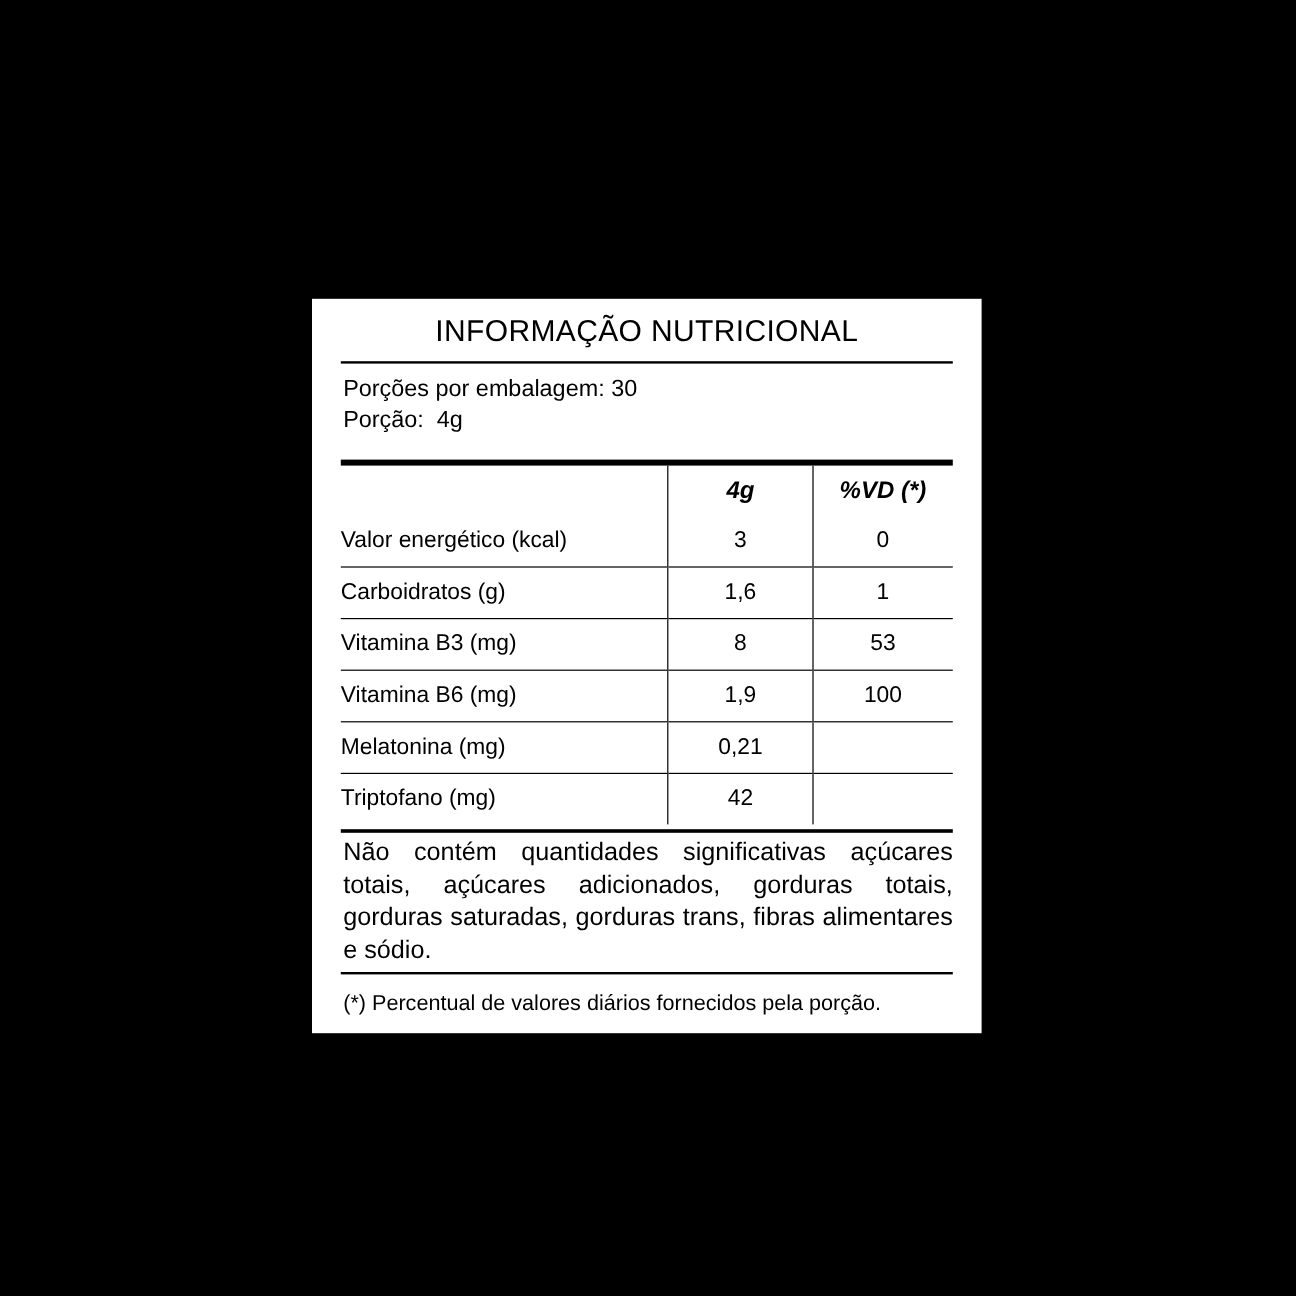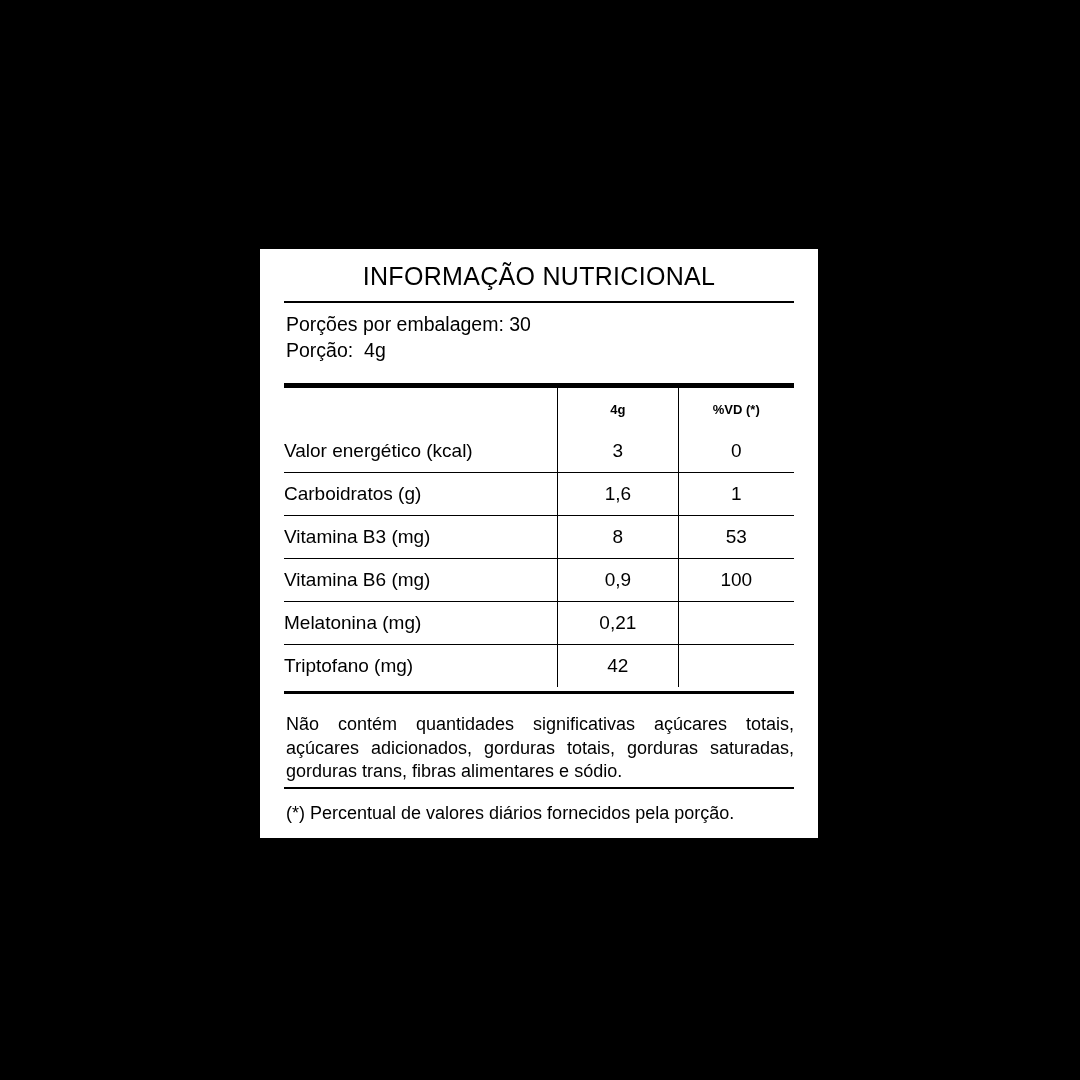--- a/index.html
+++ b/index.html
@@ -63,22 +63,23 @@
     color: #000000;
   }
   table.nut th, table.nut td {
     padding: 0;
     vertical-align: middle;
   }
 
   .hrow th {
     height: 42px;
     font-weight: bold;
-    font-size: 13px;
+    font-size: 20px;
     text-align: center;
+    font-style: italic;
   }
   .hrow th.lbl { text-align: left; }
 
   .nut tbody tr td {
     height: 42px;
     border-top: 1.6px solid #000000;
   }
   .nut tbody tr:first-child td {
     border-top: none;
   }
@@ -94,22 +95,22 @@
     border-left: 1.8px solid #000000;
   }
   td.vd, th.vd {
     text-align: center;
     width: 124px;
     border-left: 1.8px solid #000000;
   }
   td.indent { padding-left: 22px; }
 
   .note {
-    padding: 19px 24px 4px 26px;
-    font-size: 18px;
+    padding: 4px 24px 4px 26px;
+    font-size: 21px;
     line-height: 1.28;
     color: #000000;
     text-align: justify;
     text-align-last: left;
   }
   .note-last {
     padding: 14px 24px 14px 26px;
     font-size: 18px;
     color: #000000;
   }
@@ -151,21 +152,21 @@
           <td class="val">1,6</td>
           <td class="vd">1</td>
         </tr>
         <tr>
           <td class="lbl">Vitamina B3 (mg)</td>
           <td class="val">8</td>
           <td class="vd">53</td>
         </tr>
         <tr>
           <td class="lbl">Vitamina B6 (mg)</td>
-          <td class="val">0,9</td>
+          <td class="val">1,9</td>
           <td class="vd">100</td>
         </tr>
         <tr>
           <td class="lbl">Melatonina (mg)</td>
           <td class="val">0,21</td>
           <td class="vd"></td>
         </tr>
         <tr>
           <td class="lbl">Triptofano (mg)</td>
           <td class="val">42</td>

